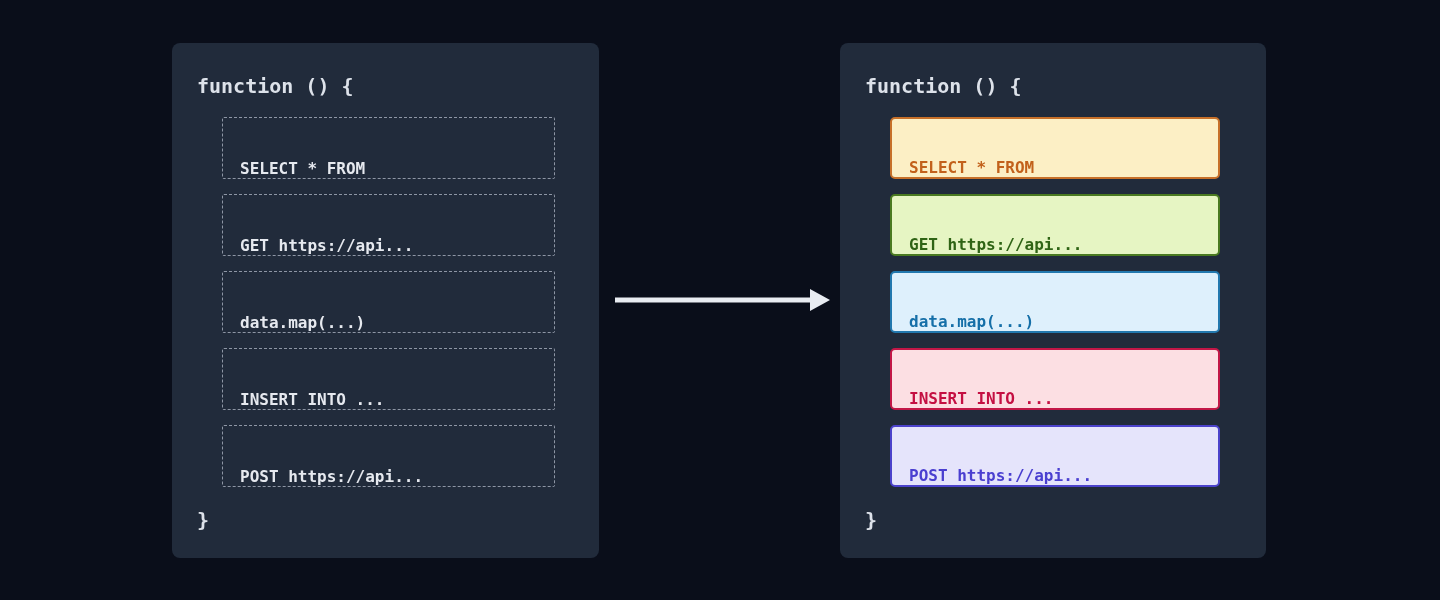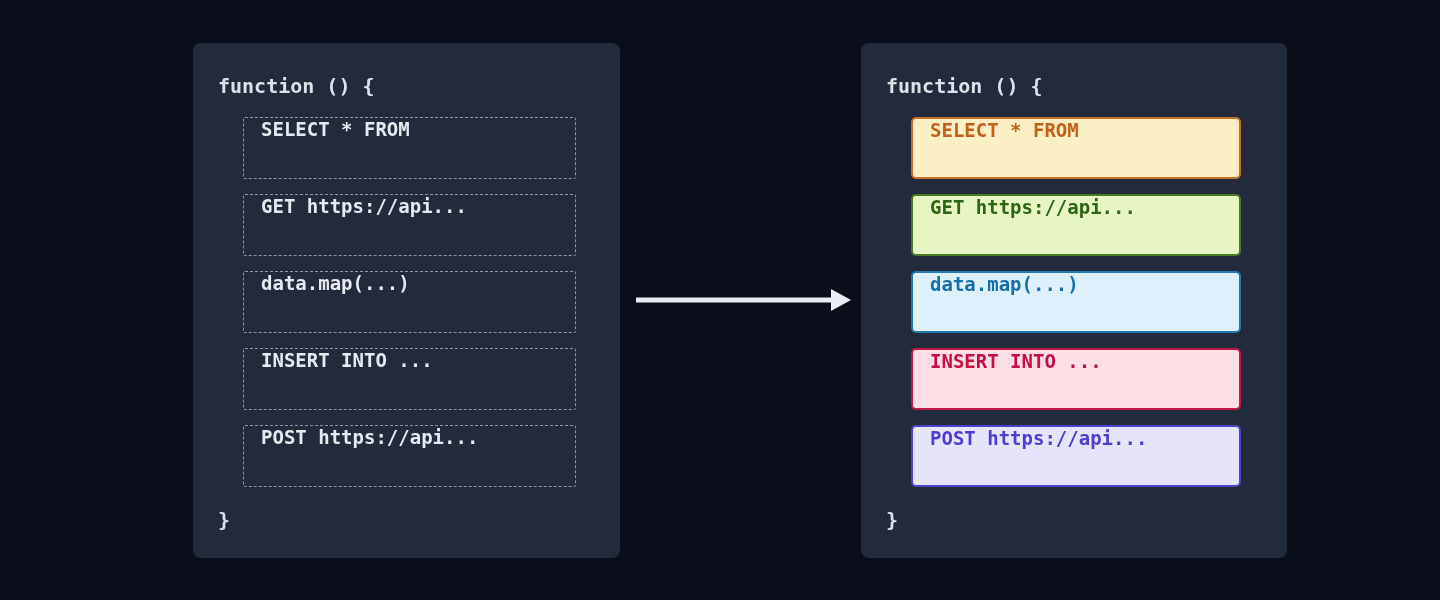--- a/index.html
+++ b/index.html
@@ -10,21 +10,20 @@
     width: 1440px;
     height: 600px;
     background: #0a0e1a;
     position: relative;
     overflow: hidden;
     font-family: "DejaVu Sans Mono", "Liberation Mono", monospace;
   }
   .canvas {
     position: absolute;
     inset: 0;
-    margin-left: 21px;
   }
   .panel {
     position: absolute;
     top: 43px;
     height: 515px;
     background: #212b3b;
     border-radius: 8px;
   }
   .panel.left  { left: 172px; width: 427px; }
   .panel.right { left: 840px; width: 426px; }
@@ -47,23 +46,23 @@
     left: 50px;
   }
   .panel.left  .blocks { width: 333px; }
   .panel.right .blocks { width: 330px; }
 
   .block {
     box-sizing: border-box;
     height: 62px;
     margin-bottom: 15px;
     display: flex;
-    align-items: flex-start;
+    align-items: flex-end;
     padding-left: 17px;
-    font-size: 19px;
+    font-size: 16px;
     font-weight: bold;
     white-space: pre;
   }
   .block.dashed {
     border: 1px dashed #8e96a5;
     border-radius: 2px;
     color: #e6e9ef;
     background: transparent;
   }
   .block.solid {

